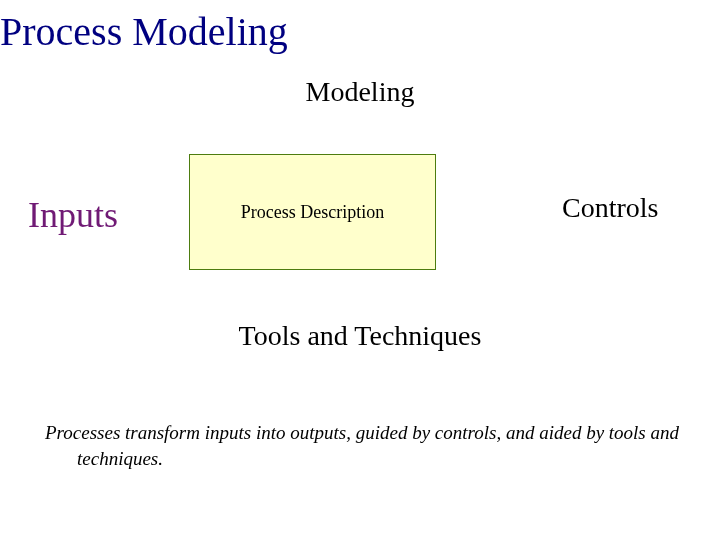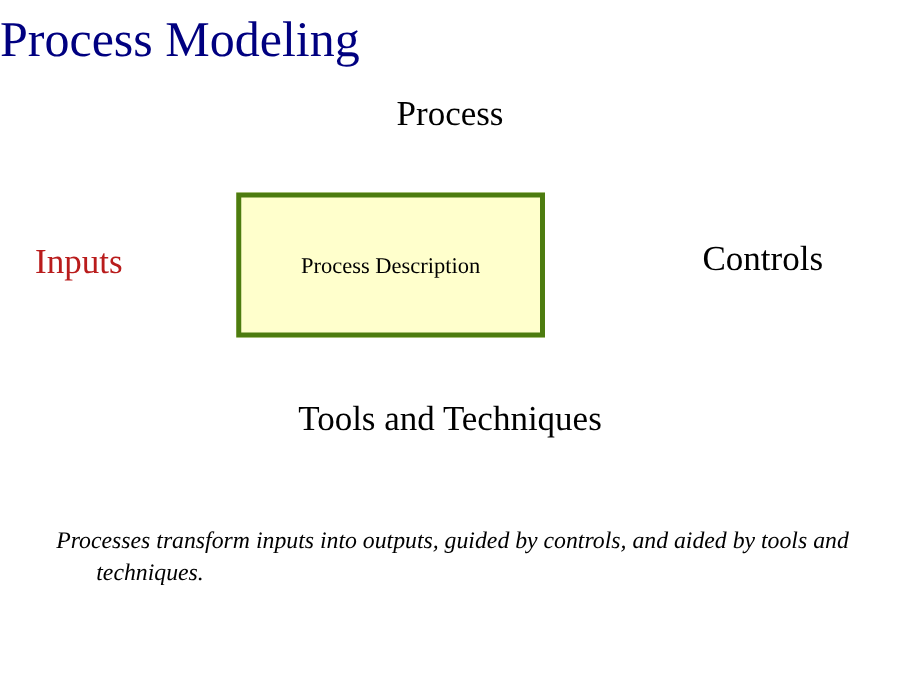--- a/index.html
+++ b/index.html
@@ -27,38 +27,38 @@
     left: 0;
     width: 720px;
     text-align: center;
     font-size: 28px;
     color: #000000;
   }
   .inputs-label {
     position: absolute;
     top: 194px;
     left: 28px;
-    font-size: 28px;
-    color: #b91c1c;
+    font-size: 36px;
+    color: #701a75;
   }
   .outputs-label {
     position: absolute;
     top: 192px;
     left: 562px;
     font-size: 28px;
     color: #000000;
   }
   .process-box {
     position: absolute;
     top: 154px;
     left: 189px;
     width: 247px;
     height: 116px;
     background: #ffffcc;
-    border: 4px solid #4d7c0f;
+    border: 1px solid #4d7c0f;
     display: flex;
     align-items: center;
     justify-content: center;
     text-align: center;
   }
   .process-box-label {
     font-size: 18px;
     color: #000000;
   }
   .tools-label {
@@ -81,21 +81,21 @@
     text-indent: -32px;
     padding-left: 32px;
     font-style: italic;
   }
 </style>
 </head>
 <body>
 
 <div class="title">Process Modeling</div>
 
-<div class="controls-label">Process</div>
+<div class="controls-label">Modeling</div>
 
 <div class="inputs-label">Inputs</div>
 
 <div class="process-box">
   <span class="process-box-label">Process Description</span>
 </div>
 
 <div class="outputs-label">Controls</div>
 
 <div class="tools-label">Tools and Techniques</div>

